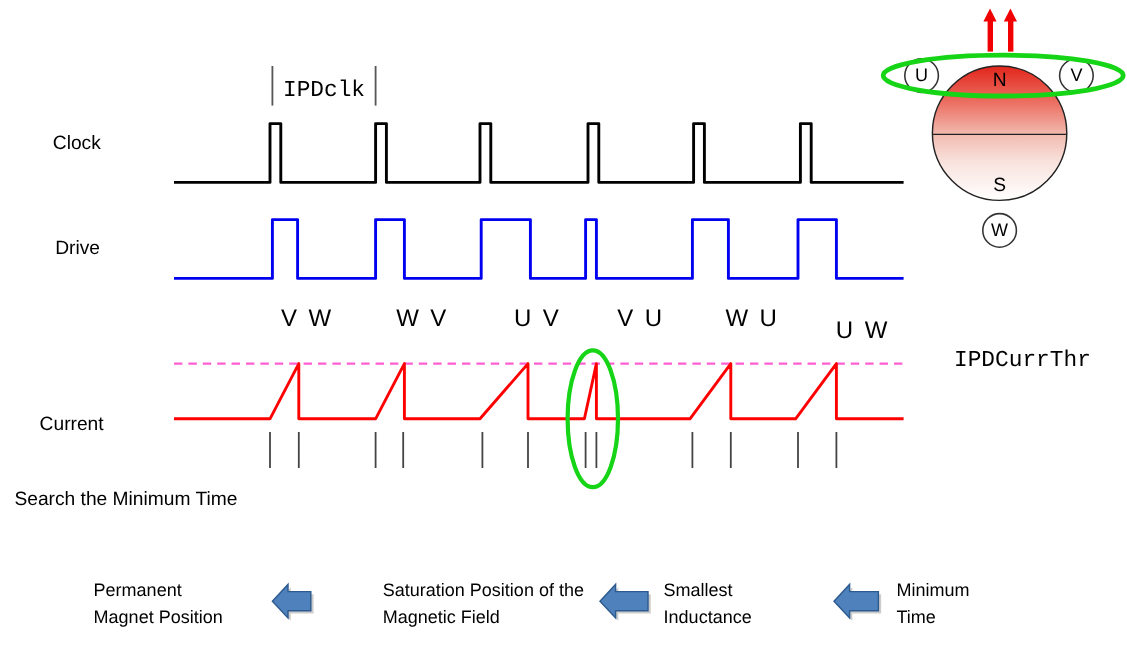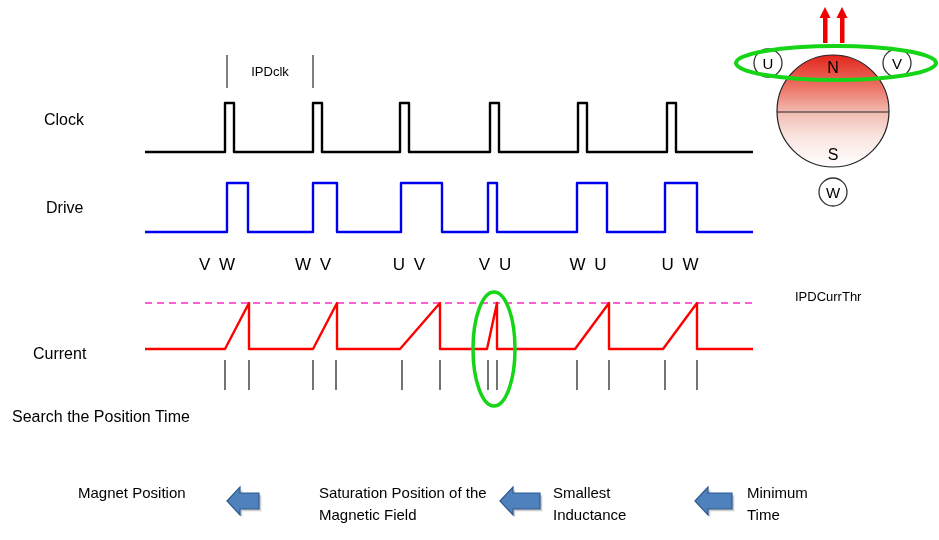--- a/index.html
+++ b/index.html
@@ -2,22 +2,22 @@
 <html><head>
 <meta charset="utf-8">
 <style>
   html,body{margin:0;padding:0;background:#fff;}
   #stage{
     position:relative;width:939px;height:540px;background:#ffffff;overflow:hidden;
     font-family:"Liberation Sans","DejaVu Sans",sans-serif;color:#000;
   }
   #wave-svg{position:absolute;left:0;top:0;}
   .lbl{position:absolute;font-size:16px;text-align:center;}
-  .small{font-size:13px;}
-  .phase-label{position:absolute;transform:translateX(-50%);font-size:17px;letter-spacing:2px;white-space:nowrap;}
+  .small{font-size:19px;font-family:Liberation Mono, monospace;}
+  .phase-label{position:absolute;transform:translateX(-50%);font-size:20px;letter-spacing:2px;white-space:nowrap;margin-left:38px;}
   .term-letter{position:absolute;transform:translate(-50%,-50%);font-size:15px;}
   .pole-letter{position:absolute;transform:translate(-50%,-50%);font-size:16px;}
   .flow-item{position:absolute;font-size:15px;line-height:22px;white-space:nowrap;}
   .centered{transform:translateX(-50%);text-align:center;}
 </style>
 </head>
 <body>
 
 <div id="stage">
 
@@ -76,34 +76,35 @@
   <div id="labels-layer" style="position:absolute;left:0;top:0;width:939px;height:540px;">
 
     <div class="lbl" style="left:44px;top:111px;">Clock</div>
     <div class="lbl" style="left:46px;top:199px;">Drive</div>
     <div class="lbl" style="left:33px;top:309px;margin-top:36px;">Current</div>
 
     <div class="lbl small centered" style="left:270px;top:64px;">IPDclk</div>
 
     <div class="lbl small" style="left:795px;top:289px;">IPDCurrThr</div>
 
-    <div class="lbl" style="left:12px;top:408px;">Search the Position Time</div>
+    <div class="lbl" style="left:12px;top:408px;">Search the Minimum Time</div>
 
     <div class="pole-letter" style="left:833px;top:68px;">N</div>
     <div class="pole-letter" style="left:833px;top:155px;">S</div>
   <div class="phase-label" style="left: 218px; top: 255px;">V W</div>
       <div class="phase-label" style="left: 314px; top: 255px;">W V</div>
       <div class="phase-label" style="left: 410px; top: 255px;">U V</div>
       <div class="phase-label" style="left: 496px; top: 255px;">V U</div>
       <div class="phase-label" style="left: 589px; top: 255px;">W U</div>
-      <div class="phase-label" style="left: 681px; top: 255px;">U W</div>
+      <div class="phase-label" style="left: 681px; top: 265px;">U W</div>
       <div class="term-letter" style="left: 768px; top: 63px;">U</div>
       <div class="term-letter" style="left: 897px; top: 63px;">V</div>
       <div class="term-letter" style="left: 833px; top: 192px;">W</div>
       <div class="flow-item" style="left: 78px; top: 482px;">
+        <div>Permanent</div>
         <div>Magnet Position</div>
       </div>
       <div class="flow-item" style="left: 288px; top: 482px; margin-left: 31px;">
         <div>Saturation Position of the</div>
         <div>Magnetic Field</div>
       </div>
       <div class="flow-item" style="left: 553px; top: 482px;">
         <div>Smallest</div>
         <div>Inductance</div>
       </div>

